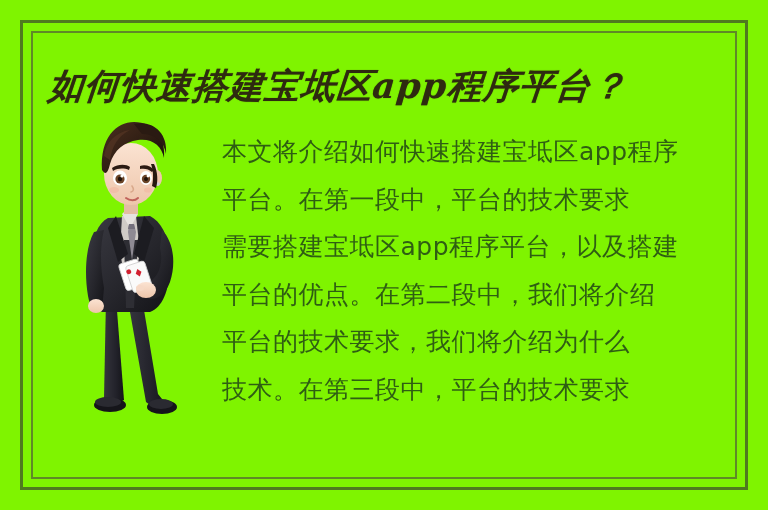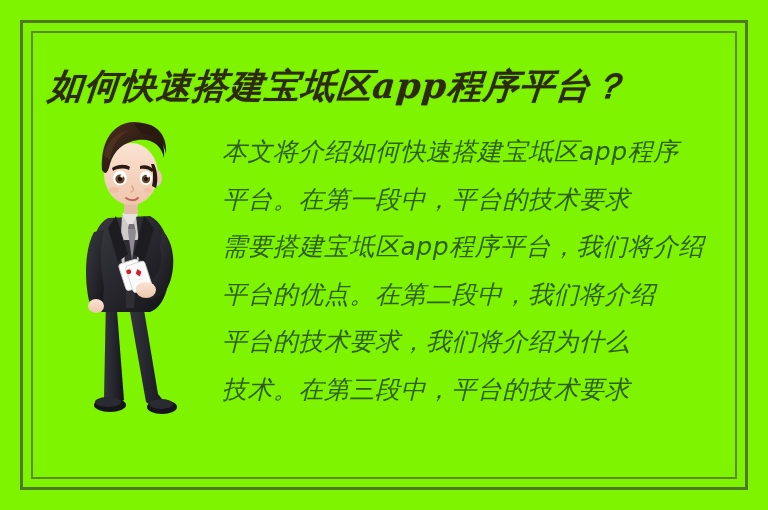--- a/index.html
+++ b/index.html
@@ -67,21 +67,20 @@
     position: absolute;
     left: 222px;
     top: 128px;
     width: 528px;
     color: #2f5e13;
     font-family: "DejaVu Sans", "Liberation Sans", sans-serif;
     font-size: 25px;
     line-height: 47.5px;
     letter-spacing: 0.5px;
     white-space: nowrap;
-    font-style: italic;
   }
   .body-text .line {
     height: 47.5px;
     overflow: hidden;
   }
 
   
   .character {
     position: absolute;
     left: 72px;
@@ -188,19 +187,19 @@
       <path d="M60 74 C62 77 62 79 59 80" stroke="#d9a98c" stroke-width="1.6" fill="none" stroke-linecap="round"></path>
       <path d="M54 86 C58 89 63 89 66 86" stroke="#c0635c" stroke-width="2" fill="none" stroke-linecap="round"></path>
       <ellipse cx="42" cy="78" rx="5" ry="3" fill="#f0b59c" opacity="0.55"></ellipse>
       <ellipse cx="76" cy="78" rx="4" ry="2.6" fill="#f0b59c" opacity="0.55"></ellipse>
     </svg>
   </div>
 
   <div class="body-text">
     <div class="line">本文将介绍如何快速搭建宝坻区app程序</div>
     <div class="line">平台。在第一段中，平台的技术要求</div>
-    <div class="line">需要搭建宝坻区app程序平台，我们将介绍</div>
+    <div class="line">需要搭建宝坻区app程序平台，以及搭建</div>
     <div class="line">平台的优点。在第二段中，我们将介绍</div>
     <div class="line">平台的技术要求，我们将介绍为什么</div>
     <div class="line">技术。在第三段中，平台的技术要求</div>
   </div>
 
 </div>
 
 </body></html>

